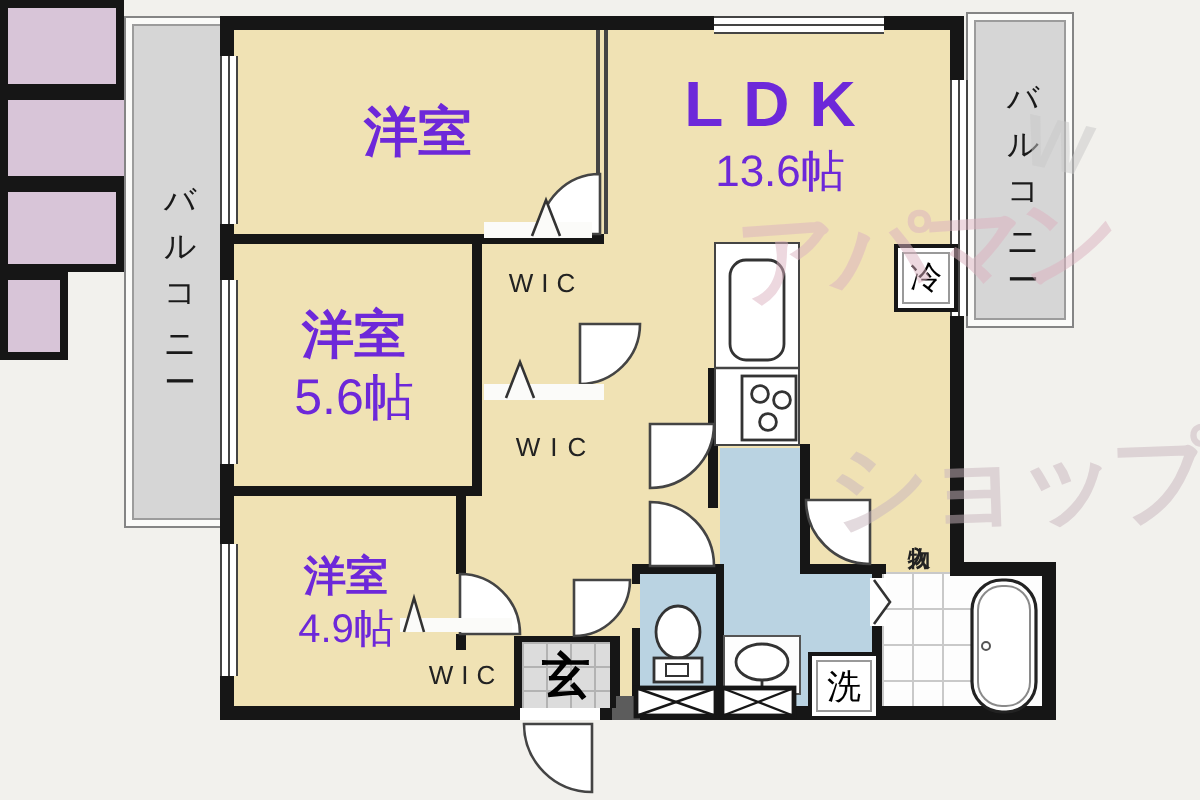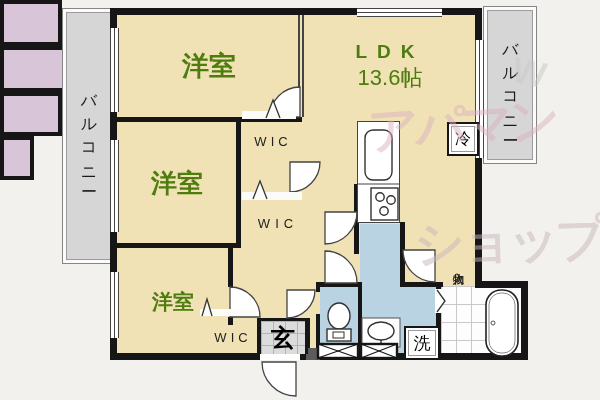--- a/index.html
+++ b/index.html
@@ -13,21 +13,21 @@
   .balcony{position:absolute;background:#fbfbf9;border:1px solid #858585;padding:3px;box-sizing:border-box;}
   .balcony-in{width:100%;height:100%;background:#d6d6d6;border:1px solid #9c9c9c;box-sizing:border-box;
               display:flex;align-items:center;justify-content:center;}
   .vtext{writing-mode:vertical-rl;letter-spacing:7px;font-size:16px;color:#1a1a1a;}
   .win{position:absolute;background:#fff;}
   .win.v{border-left:1.6px solid #444;border-right:1.6px solid #444;
          background:linear-gradient(90deg,#fff 0 46%,#444 46% 54%,#fff 54% 100%);}
   .win.h{border-top:1.6px solid #444;border-bottom:1.6px solid #444;
          background:linear-gradient(0deg,#fff 0 46%,#444 46% 54%,#fff 54% 100%);}
   .roomlbl{position:absolute;display:flex;flex-direction:column;align-items:center;justify-content:center;
-           color:#4d7c0f;line-height:1.25;text-align:center;}
+           color:#6d28d9;line-height:1.25;text-align:center;}
   .rname{font-weight:bold;}
   .boxlbl{position:absolute;display:flex;align-items:center;justify-content:center;color:#222;}
   .genkan{position:absolute;background:#dcdcdc;border:3px solid #161616;border-bottom:none;box-sizing:border-box;
           background-image:linear-gradient(#b3b3b3 1px,transparent 1px),linear-gradient(90deg,#b3b3b3 1px,transparent 1px);
           background-size:12px 12px;display:flex;align-items:center;justify-content:center;}
   .bathfloor{position:absolute;background:#fdfdfd;
           background-image:linear-gradient(#c9c9c9 1px,transparent 1px),linear-gradient(90deg,#c9c9c9 1px,transparent 1px);
           background-size:15px 18px;}
   .whitebox{position:absolute;background:#fff;border:2.5px solid #161616;box-sizing:border-box;
             display:flex;align-items:center;justify-content:center;}
@@ -169,28 +169,30 @@
       <rect x="486" y="290" width="32" height="66" rx="15" fill="#fff" stroke="#222" stroke-width="1.6"></rect>
       <rect x="489" y="293" width="26" height="60" rx="12" fill="none" stroke="#8a8a8a" stroke-width="1"></rect>
       <circle cx="493" cy="323" r="2" fill="none" stroke="#555" stroke-width="1"></circle>
     </g>
   </svg>
 
   <div class="roomlbl" style="left:118px;top:20px;width:182px;height:94px;">
     <span class="rname" style="font-size:27px;">洋室</span>
   </div>
   <div class="roomlbl" style="left:305px;top:20px;width:170px;height:92px;">
-    <span class="rname" style="font-size:19px;letter-spacing:10px;">LDK</span>
+    <span class="rname" style="font-size:32px;letter-spacing:10px;">LDK</span>
     <span style="font-size:22px;">13.6帖</span>
   </div>
   <div class="roomlbl" style="left:118px;top:128px;width:118px;height:110px;">
     <span class="rname" style="font-size:26px;">洋室</span>
+    <span style="font-size:25px;">5.6帖</span>
   </div>
   <div class="roomlbl" style="left:117px;top:254px;width:112px;height:96px;">
     <span class="rname" style="font-size:21px;">洋室</span>
+    <span style="font-size:20px;">4.9帖</span>
   </div>
 
   <div class="boxlbl" style="left:238px;top:118px;width:62px;height:46px;font-size:13px;letter-spacing:4px;padding-left:4px;">WIC</div>
   <div class="boxlbl" style="left:238px;top:200px;width:70px;height:46px;font-size:13px;letter-spacing:5px;padding-left:5px;">WIC</div>
   <div class="boxlbl" style="left:198px;top:316px;width:62px;height:42px;font-size:13px;letter-spacing:4px;padding-left:4px;">WIC</div>
   <div class="boxlbl" style="left:441px;top:242px;width:34px;height:44px;">
     <span style="writing-mode:vertical-rl;font-size:11px;font-weight:bold;">物入</span>
   </div>
 
   <div class="wm" style="left:368px;top:92px;font-size:50px;color:#dcb2c0;transform:rotate(-4deg);letter-spacing:-4px;">アパマン</div>

